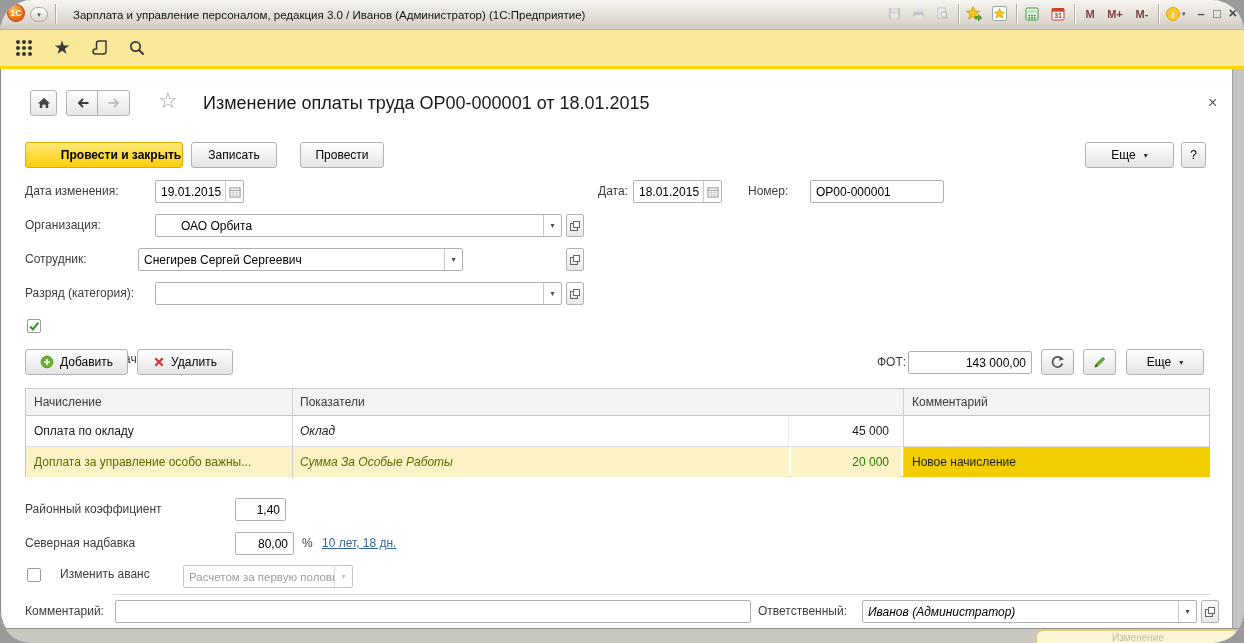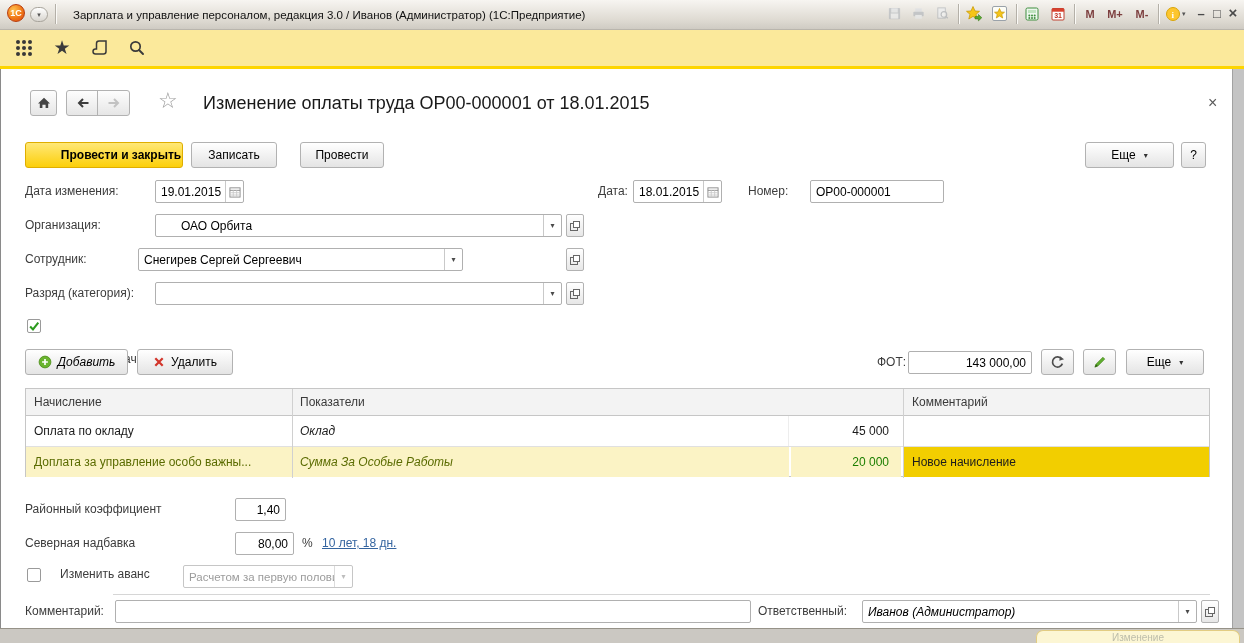--- a/index.html
+++ b/index.html
@@ -1,17 +1,17 @@
 <!DOCTYPE html>
 <html><head>
 <meta charset="utf-8">
 <style>
   html,body{margin:0;padding:0;background:#9a9a9a;}
   #app{position:relative;width:1244px;height:643px;background:#fff;overflow:hidden;
-       font-family:"Liberation Sans","DejaVu Sans",sans-serif;outline:1px solid #8a8a8a;outline-offset:-1px;}
+       font-family:"Liberation Sans","DejaVu Sans",sans-serif;outline:1px solid #8a8a8a;outline-offset:-1px;border-radius:32px;}
   .abs{position:absolute;box-sizing:border-box;}
   
   .titlebar{left:0;top:0;width:1244px;height:30px;background:linear-gradient(#f7f5f1,#dedad2 70%,#cfcbc3);border-bottom:1px solid #b9b5ad;}
   .wtitle{font-size:11.5px;color:#111;line-height:22px;white-space:nowrap;margin-left:10px;}
   .logo{border-radius:50%;background:radial-gradient(circle at 35% 30%,#ffc14d,#f07818 55%,#d94510);border:1px solid #b93c0c;color:#fff;font-weight:bold;font-size:9px;display:flex;align-items:center;justify-content:center;}
   .sysbtn{border-radius:8px;background:linear-gradient(#fff,#d8d5cf);border:1px solid #a8a49c;display:flex;align-items:center;justify-content:center;font-size:7px;color:#555;}
   .tbsep{width:1px;background:#b4b0a8;box-shadow:1px 0 0 #fbfaf7;}
   .tbico{display:flex;align-items:center;justify-content:center;}
   .mbtn{font-size:11px;font-weight:bold;color:#7d3f3f;line-height:17px;text-align:center;}
   .winglyph{font-size:13px;font-weight:bold;color:#4a4a4a;line-height:17px;text-align:center;}
@@ -271,21 +271,21 @@
       </svg>
   </div>
 
   <div class="abs check" style="left:27px;top:319px;width:14px;height:14px;">
     <svg width="13" height="13" viewBox="0 0 14 14">
         <path d="M2.5 7 L5.8 10.5 L12 2.5" fill="none" stroke="#2c9a1e" stroke-width="2.4"></path>
       </svg>
   </div>
   <div class="abs lbl" style="left:60px;top:314px;margin-top:34px;">Изменить начисления</div>
 
-  <div class="abs btn" style="left:25px;top:349px;width:103px;gap:6px;font-style:italic;">
+  <div class="abs btn" style="left:25px;top:349px;width:103px;gap:6px;">
     <svg width="14" height="14" viewBox="0 0 15 15">
         <circle cx="7.5" cy="7.5" r="6.3" fill="#6ab42f" stroke="#559423"></circle>
         <path d="M7.5 4.4 V10.6 M4.4 7.5 H10.6" stroke="#fff" stroke-width="1.8"></path>
       </svg>
     <span>Добавить</span>
   </div>
   <div class="abs btn" style="left:137px;top:349px;width:96px;gap:6px;">
     <svg width="12" height="12" viewBox="0 0 13 13">
         <path d="M2.5 2.5 L10.5 10.5 M10.5 2.5 L2.5 10.5" stroke="#d2352b" stroke-width="2.4"></path>
       </svg>

